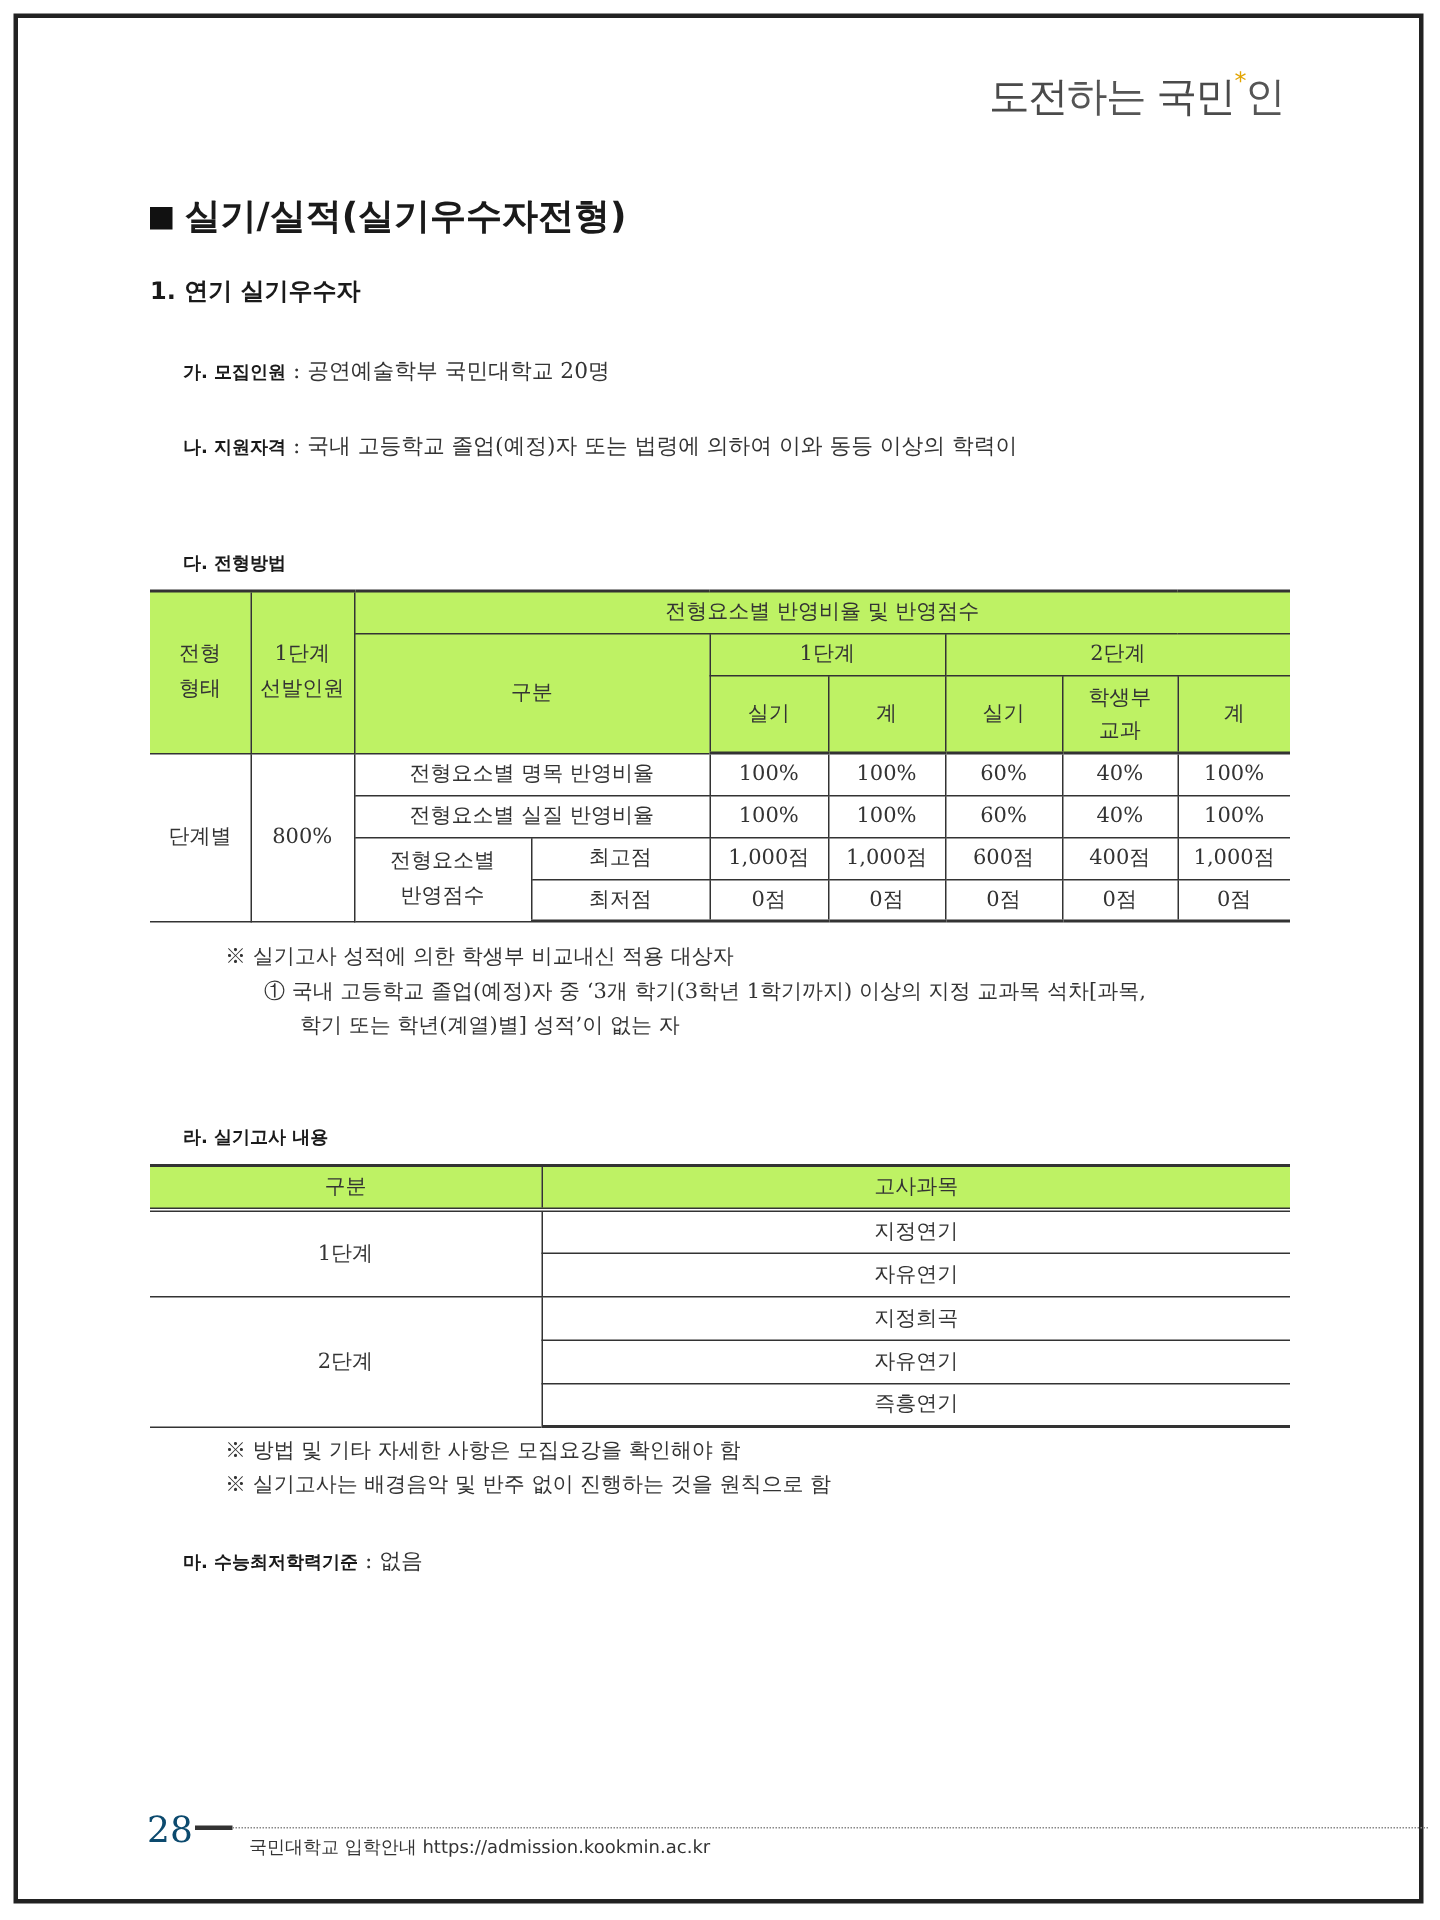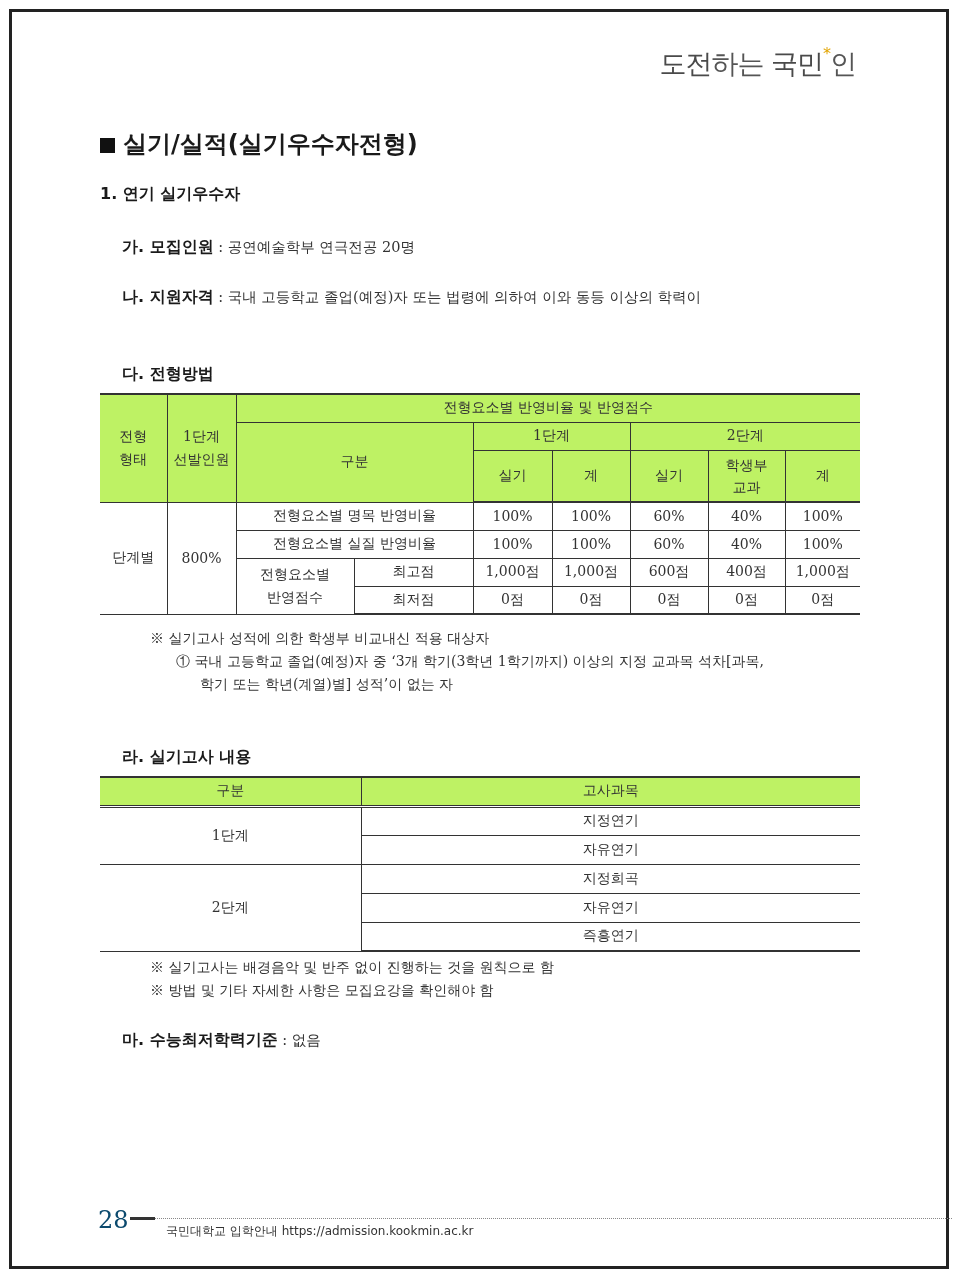--- a/index.html
+++ b/index.html
@@ -24,21 +24,21 @@
     font-family: "DejaVu Sans", sans-serif; font-size: 24px; font-weight: bold;
   }
   .section-title .square { display: inline-block; width: 15px; height: 15px; background: #111; margin-right: 8px; vertical-align: -1px; }
 
   .sub-title {
     position: absolute; left: 100px; top: 184px;
     font-family: "DejaVu Sans", sans-serif; font-size: 16px; font-weight: bold;
   }
 
   .item { position: absolute; left: 122px; font-size: 15px; line-height: 26px; }
-  .item .lbl { font-family: "DejaVu Sans", sans-serif; font-weight: bold; font-size: 16px; }
+  .item .lbl { font-family: "DejaVu Sans", sans-serif; font-weight: bold; font-size: 12px; }
   .item .val { color: #333; font-size: 14.5px; }
   .item .cont { padding-left: 30px; }
 
   table.grid { position: absolute; border-collapse: collapse; font-size: 14px; color: #333; }
   table.grid td, table.grid th { border: 1px solid #333; text-align: center; font-weight: normal; }
   table.grid th { background: #bef264; }
   .t1 { left: 100px; top: 393px; width: 760px; }
   .t1 tr { height: 28px; }
   .t2 { left: 100px; top: 776px; width: 760px; }
   .t2 tr { height: 29px; }
@@ -67,21 +67,21 @@
   <span class="b">도전</span><span>하는 </span><span class="b">국민</span><span class="star">*</span><span>인</span>
 </div>
 
 <div class="section-title">
   <span class="square"></span><span>실기/실적(실기우수자전형)</span>
 </div>
 
 <div class="sub-title">1. 연기 실기우수자</div>
 
 <div class="item" style="top:234px;">
-  <span class="lbl">가. 모집인원</span><span class="val"> : 공연예술학부 연극전공 20명</span>
+  <span class="lbl">가. 모집인원</span><span class="val"> : 공연예술학부 국민대학교 20명</span>
 </div>
 
 <div class="item" style="top:284px;">
   <div><span class="lbl">나. 지원자격</span><span class="val"> : 국내 고등학교 졸업(예정)자 또는 법령에 의하여 이와 동등 이상의 학력이</span></div>
 </div>
 
 <div class="item" style="top:361px;">
   <span class="lbl">다. 전형방법</span>
 </div>
 
@@ -191,22 +191,22 @@
   <tr>
     <td>자유연기</td>
   </tr>
   <tr>
     <td>즉흥연기</td>
   </tr>
 </tbody>
   </table>
 
 <div class="note" style="top:956px;">
+  <div>※  방법 및 기타 자세한 사항은 모집요강을 확인해야 함</div>
   <div>※  실기고사는 배경음악 및 반주 없이 진행하는 것을 원칙으로 함</div>
-  <div>※  방법 및 기타 자세한 사항은 모집요강을 확인해야 함</div>
 </div>
 
 <div class="item" style="top:1027px;">
   <span class="lbl">마. 수능최저학력기준</span><span class="val"> : 없음</span>
 </div>
 
 <div class="footer-num">28</div>
 <div class="footer-line"></div>
 <div class="footer-dots"></div>
 <div class="footer-text">국민대학교 입학안내 https://admission.kookmin.ac.kr</div>

